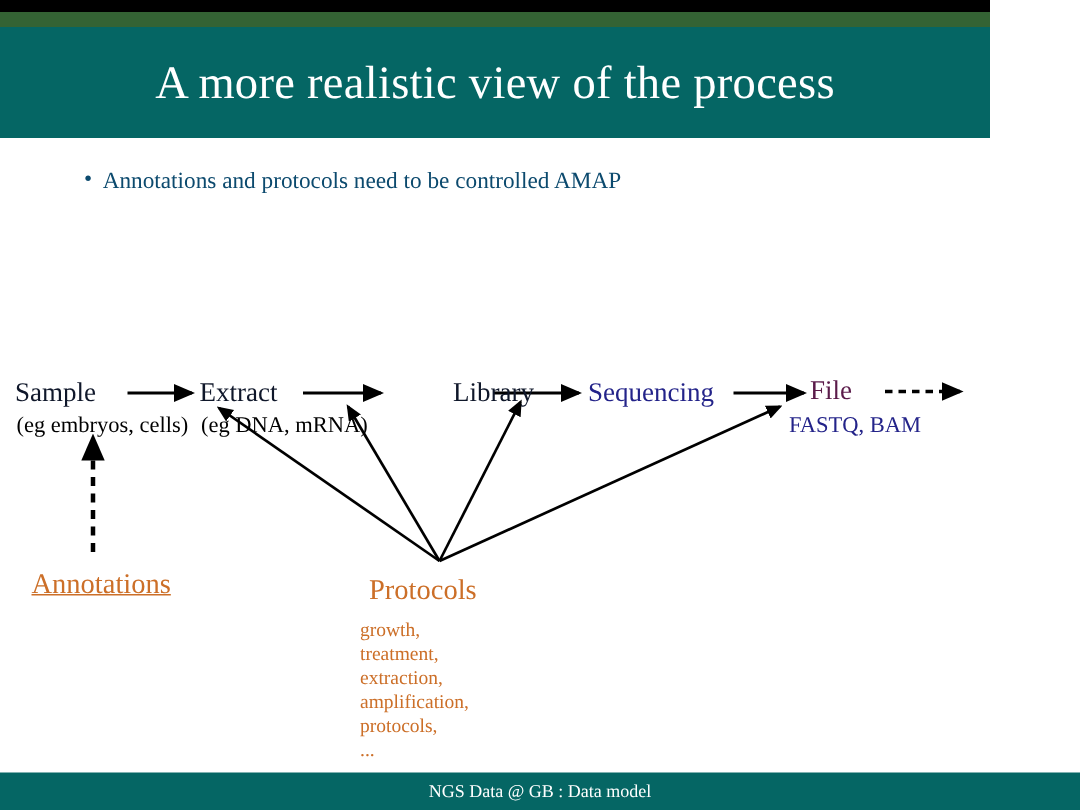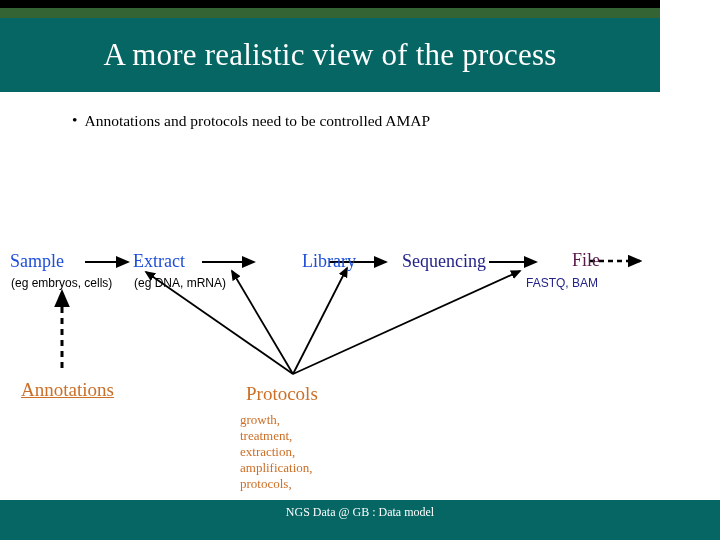--- a/index.html
+++ b/index.html
@@ -44,58 +44,58 @@
     color: #ffffff;
     font-size: 31px;
     font-family: "Liberation Serif", serif;
     letter-spacing: 0.2px;
     white-space: nowrap;
   }
 
   
   #bullet-row {
     position: absolute;
-    left: 72px; top: 112px;
+    left: 56px; top: 112px;
     font-size: 15.5px;
-    color: #000000;
+    color: #0c4a6e;
     white-space: nowrap;
   }
   #bullet-dot {
     display: inline-block;
     margin-right: 7px;
     font-size: 15.5px;
     line-height: 1;
     vertical-align: 1px;
   }
 
   
   .stage-label {
     position: absolute;
     font-size: 18px;
     white-space: nowrap;
     line-height: 1;
   }
   .stage-sub {
     position: absolute;
-    font-size: 12px;
-    white-space: nowrap;
-    line-height: 1;
-    font-family: Liberation Sans, sans-serif;
-  }
-  .green  { color: #1d4ed8; }
+    font-size: 15px;
+    white-space: nowrap;
+    line-height: 1;
+    font-family: Liberation Serif, serif;
+  }
+  .green  { color: #0f172a; }
   .navy   { color: #232389; }
-  .purple { color: #5b1b4a; margin-left: 32px; }
+  .purple { color: #5b1b4a; }
   .orange { color: #cc6f28; }
 
   #stage-sample     { left: 10px;  top: 252px; }
   #stage-sample-sub { left: 11px;  top: 277px; color: #000000; }
   #stage-extract    { left: 133px; top: 252px; }
   #stage-extract-sub{ left: 134px; top: 277px; color: #000000; }
   #stage-library    { left: 259px; top: 252px; margin-left: 43px; }
-  #stage-sequencing { left: 392px; top: 252px; margin-left: 10px; }
+  #stage-sequencing { left: 392px; top: 252px; }
   #stage-file       { left: 540px; top: 251px; }
   #stage-file-sub   { left: 526px; top: 277px; color: #232389; }
 
   
   #annotations-label {
     position: absolute;
     left: 21px; top: 380px;
     font-size: 19px;
     white-space: nowrap;
     line-height: 1;
@@ -122,21 +122,21 @@
     position: absolute;
     left: 0; top: 0;
     width: 720px; height: 540px;
     pointer-events: none;
   }
 
   
   #footer-bar {
     position: absolute;
     left: 0; bottom: 0;
-    width: 720px; height: 40px;
+    width: 720px; height: 25px;
     background: #056664;
   }
   #footer-text {
     position: absolute;
     left: 0; top: 0;
     width: 720px; height: 25px;
     display: flex;
     align-items: center;
     justify-content: center;
     color: #ffffff;

